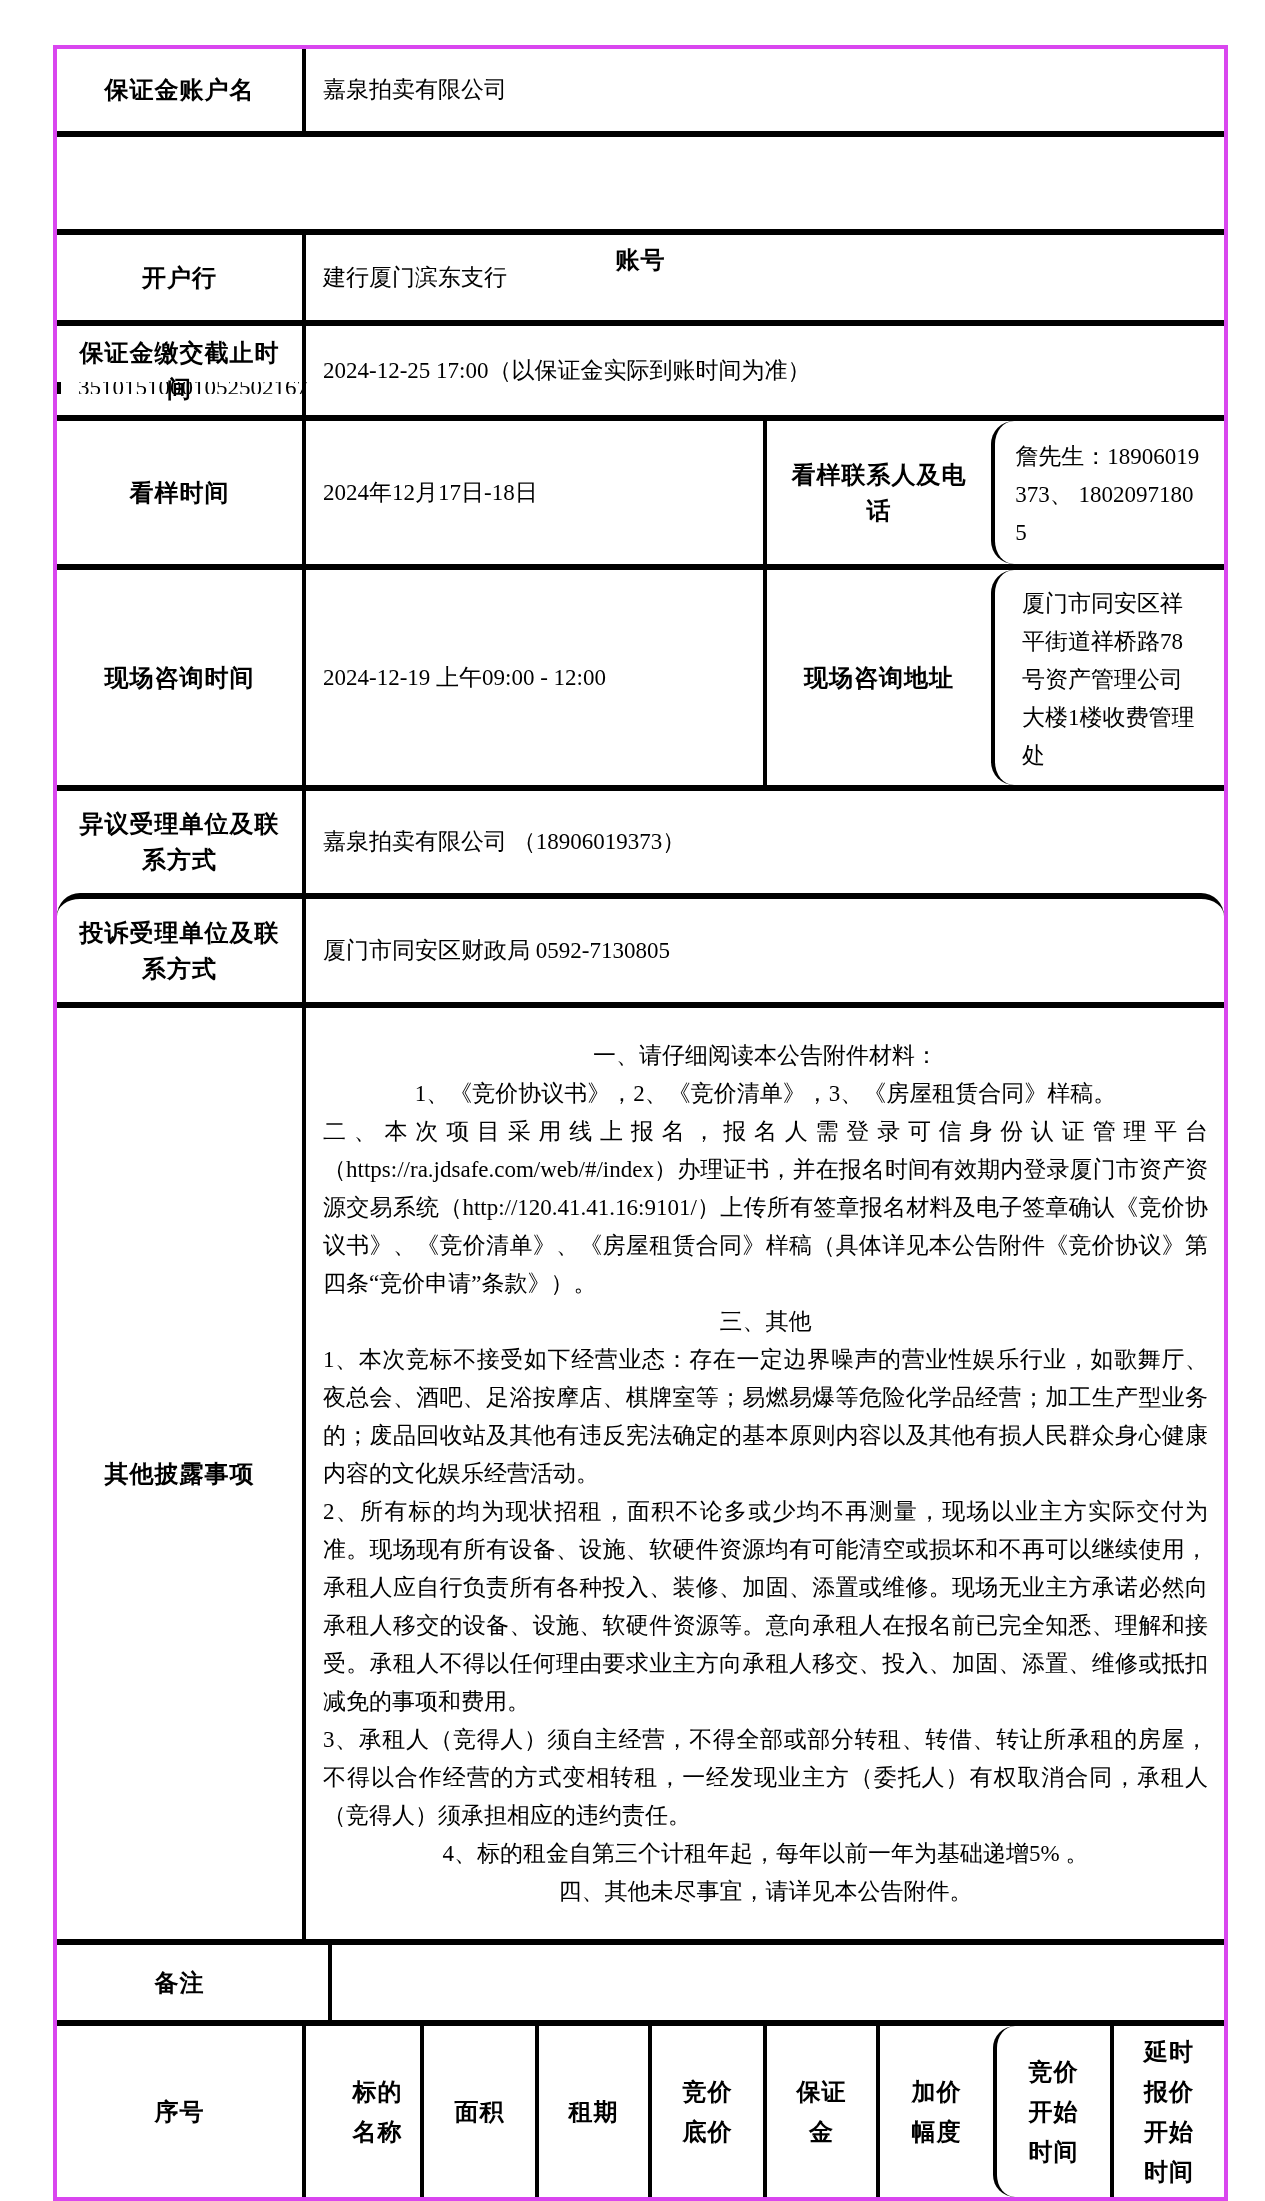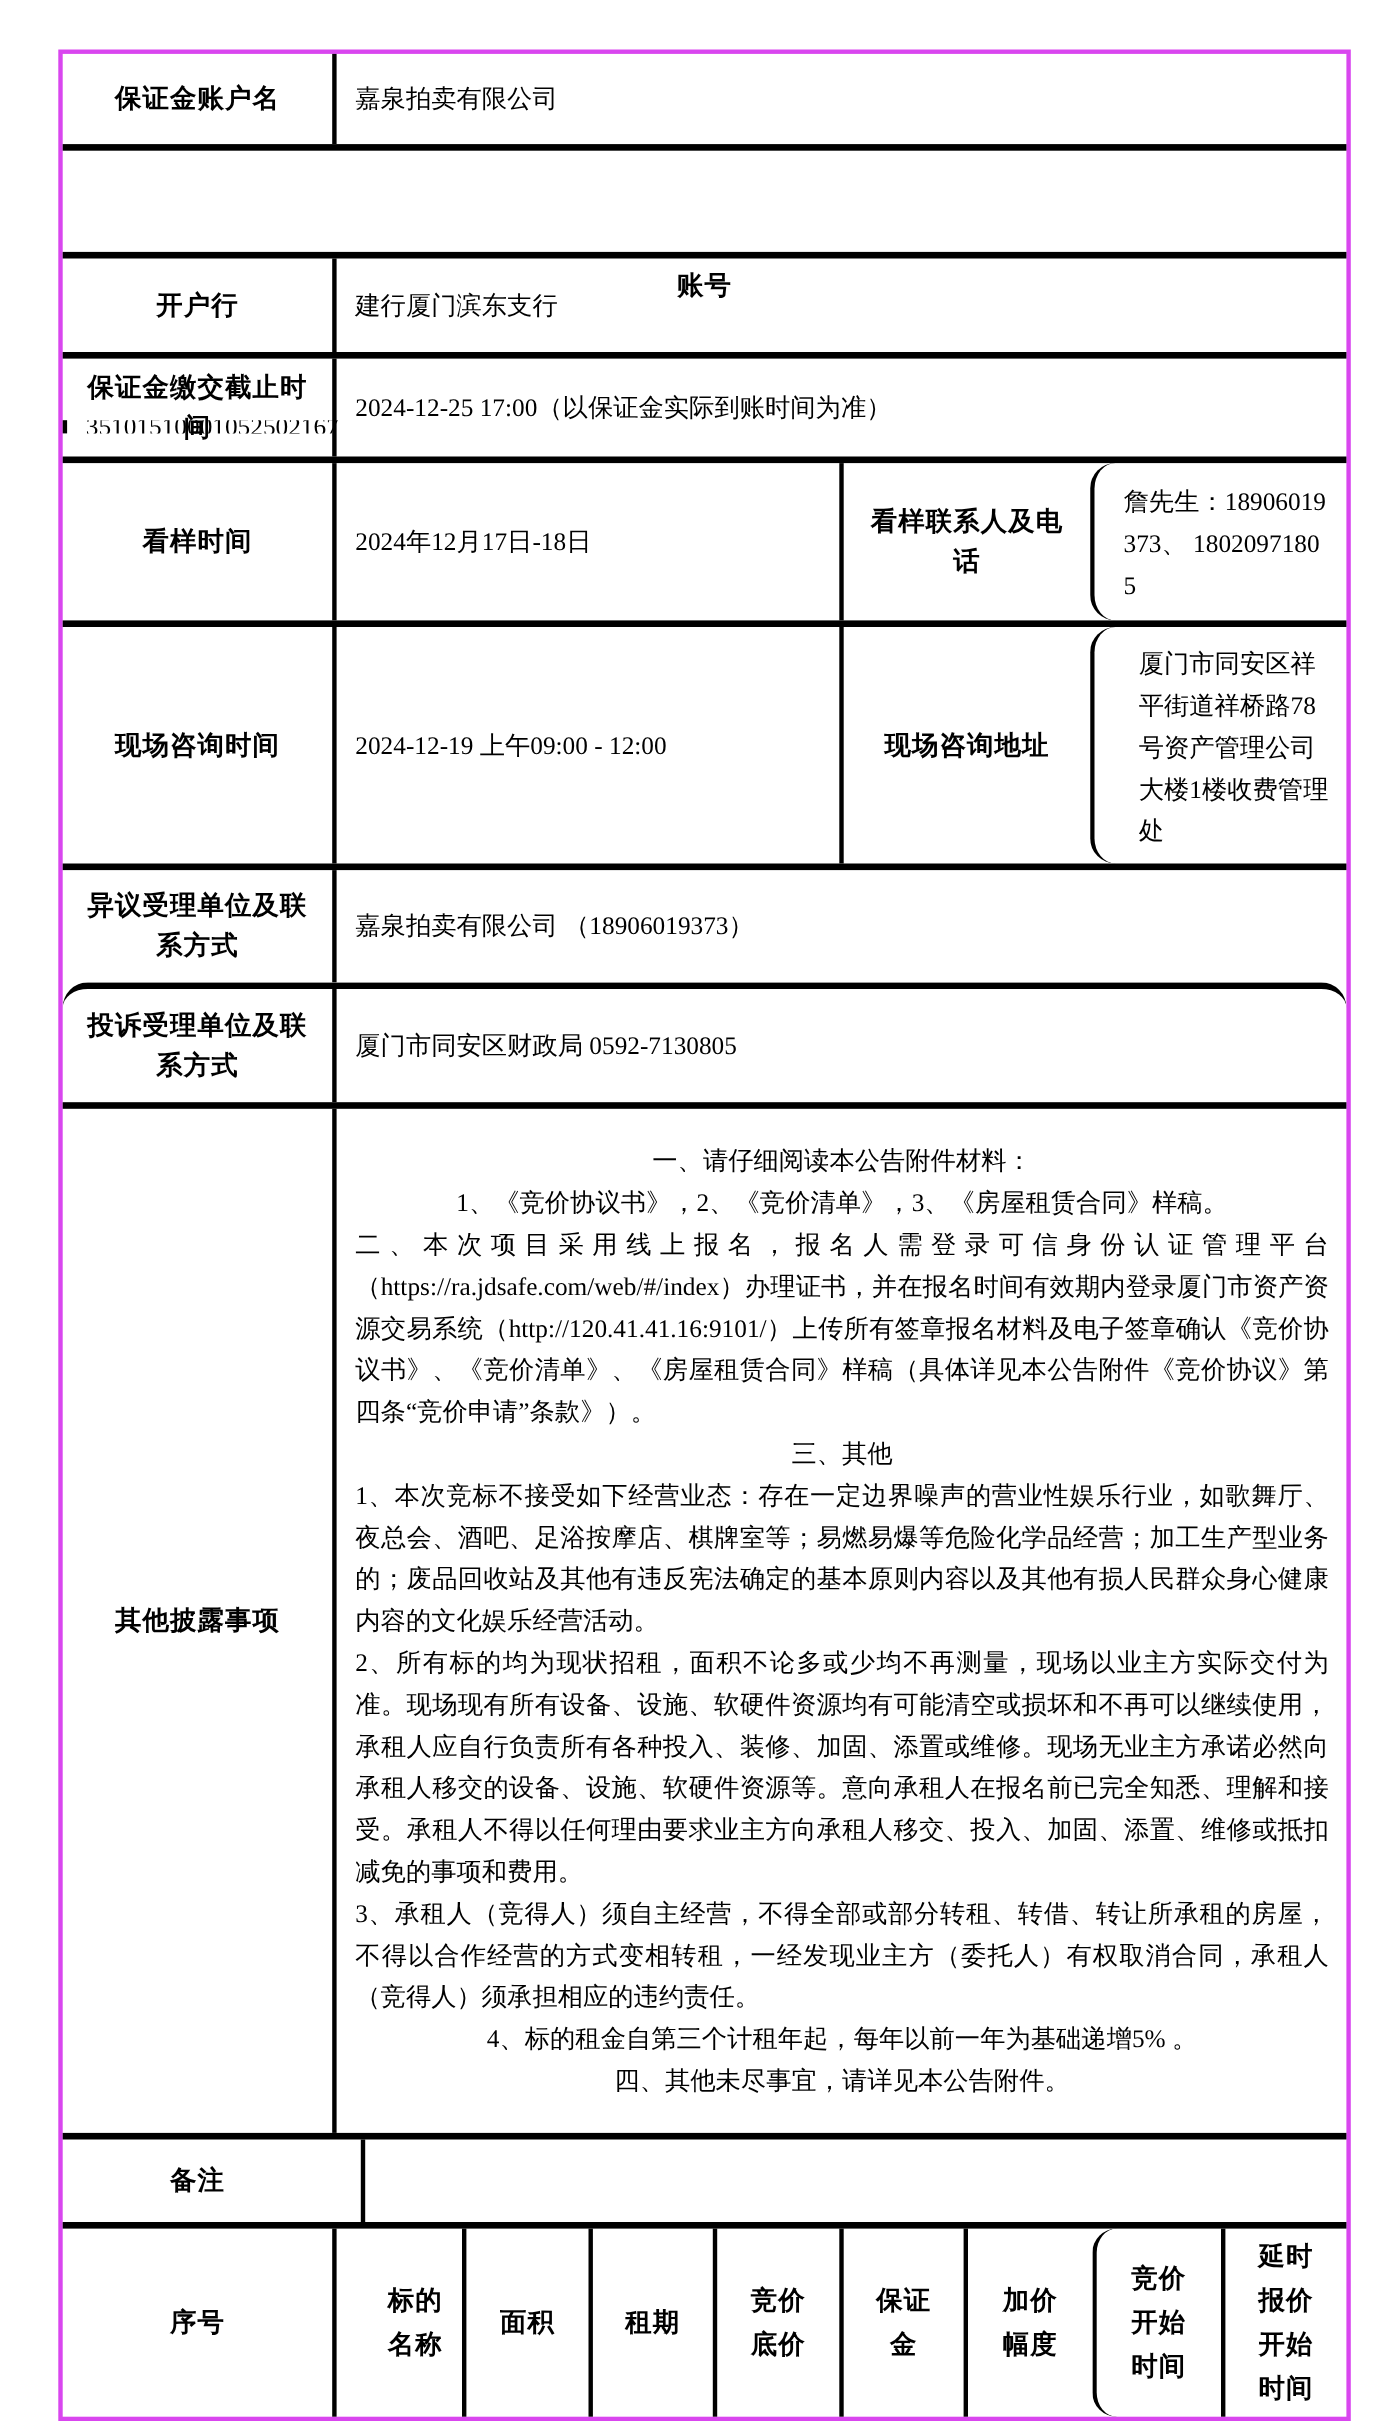--- a/index.html
+++ b/index.html
@@ -57,21 +57,21 @@
     font-weight:bold;
     font-size:24px;
     line-height:36px;
     letter-spacing:1px;
     padding:4px 6px;
     align-items:center;
   }
   .label2-inner{display:inline-block;max-width:7.4em;}
   .value2-cell{
     flex:0 0 229px;
-    justify-content:flex-end;
+    justify-content:center;
     font-size:23px;
     line-height:38px;
     padding:10px 10px 6px 14px;
     border-radius:23px;
   }
   .mid-value{flex:0 0 461px;}
   .phone-inner{display:inline-block;max-width:8.2em;word-break:break-all;text-align:left;}
   .addr-inner{display:inline-block;max-width:7.6em;text-align:left;}
   
   .r1{height:82px;}

